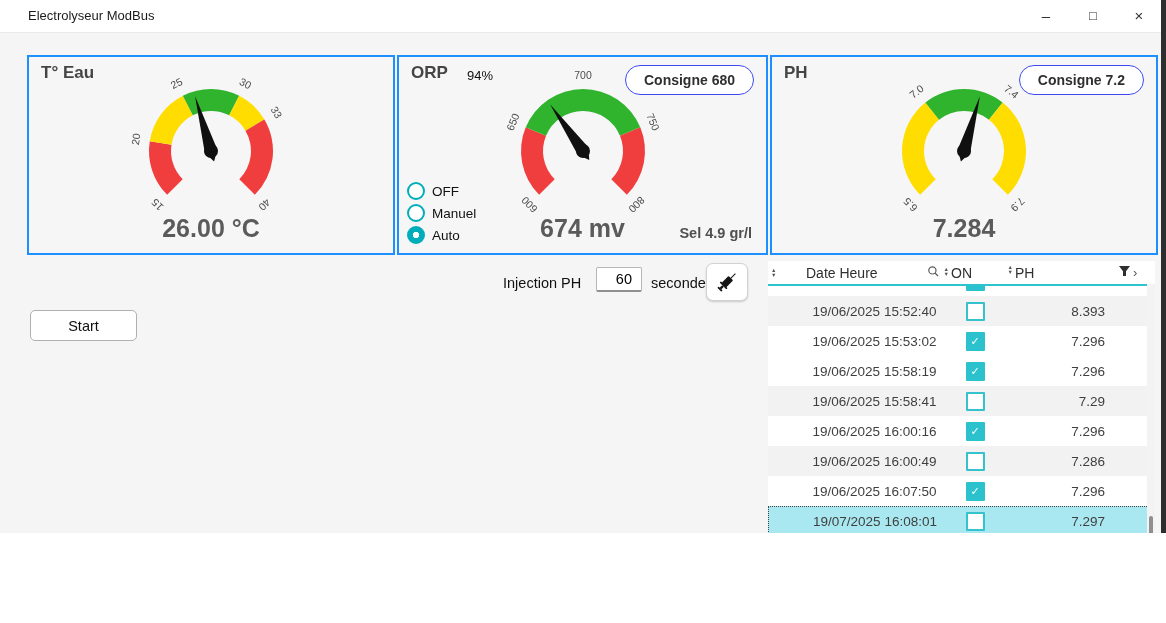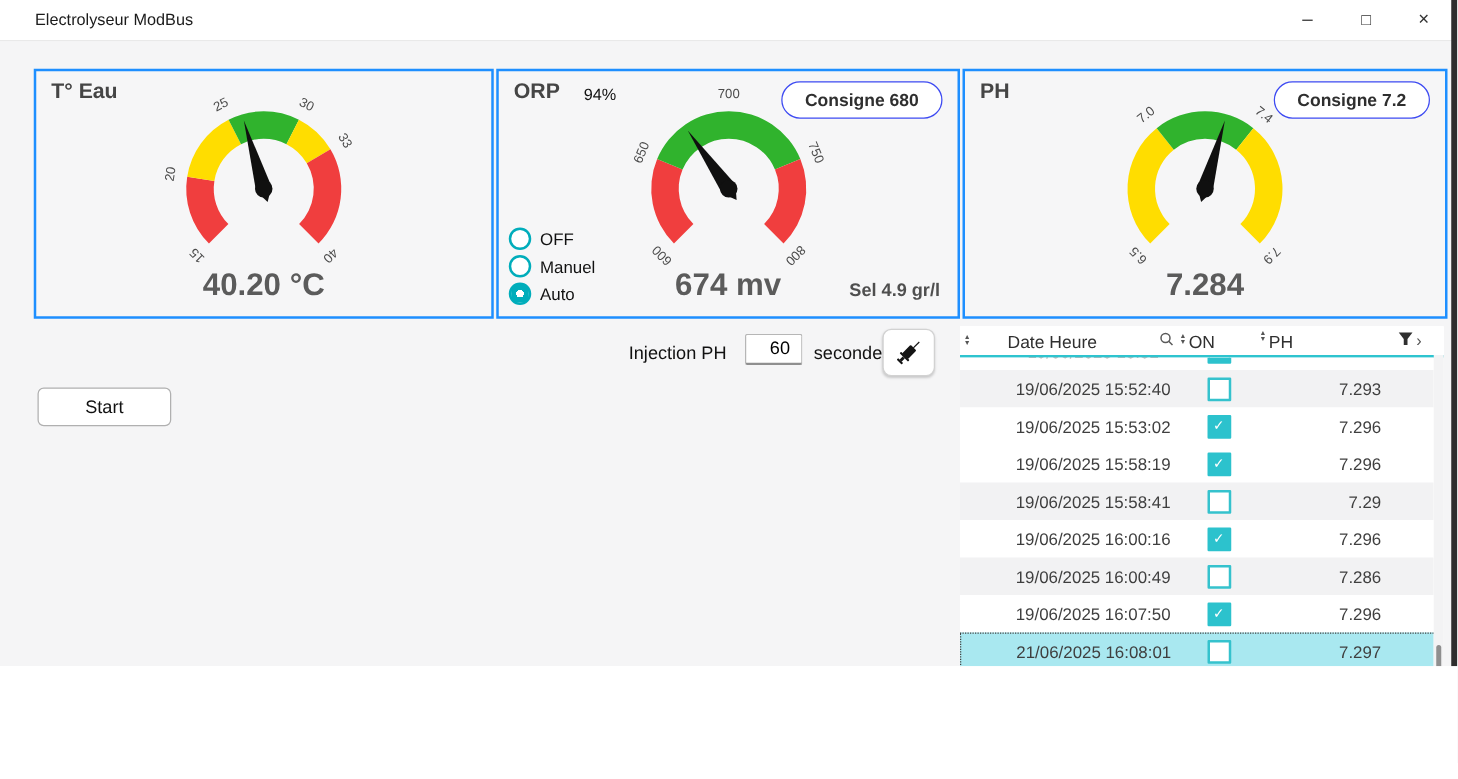--- a/index.html
+++ b/index.html
@@ -82,21 +82,21 @@
         <path d="M168.37 50.44 A62 62 0 0 1 158.84 125.84 L143.28 110.28 A40 40 0 0 0 149.43 61.64 Z" fill="#F03E3E"></path>
         <text x="61.96699141100893" y="135.03300858899107" transform="rotate(-135.0 62.0 135.0)" class="tick" text-anchor="middle" dominant-baseline="middle">15</text>
         <text x="40.92337445536468" y="70.26741512198268" transform="rotate(-81.0 40.9 70.3)" class="tick" text-anchor="middle" dominant-baseline="middle">20</text>
         <text x="80.950712519534" y="15.174510685872406" transform="rotate(-27.0 81.0 15.2)" class="tick" text-anchor="middle" dominant-baseline="middle">25</text>
         <text x="149.049287480466" y="15.17451068587242" transform="rotate(27.0 149.0 15.2)" class="tick" text-anchor="middle" dominant-baseline="middle">30</text>
         <text x="179.55565202529579" y="43.82189381872216" transform="rotate(59.4 179.6 43.8)" class="tick" text-anchor="middle" dominant-baseline="middle">33</text>
         <text x="168.03300858899107" y="135.03300858899107" transform="rotate(135.0 168.0 135.0)" class="tick" text-anchor="middle" dominant-baseline="middle">40</text>
         <path d="M99.1 27.3 L108.8 83.8 L118.1 92.6 L121.2 80.2 Z" fill="#101010"></path>
         <circle cx="115" cy="82" r="7" fill="#101010"></circle>
       </svg>
-    <div class="gauge-value">40.20 °C</div>
+    <div class="gauge-value">26.00 °C</div>
   </div>
 
   <div class="panel" style="left:397px;width:371px;">
     <div class="panel-title">ORP</div>
     <span class="badge">94%</span>
     <button class="consigne">Consigne 680</button>
     <svg class="gauge-svg" viewBox="0 0 230 150">
         <path d="M71.16 125.84 A62 62 0 0 1 57.72 58.27 L78.04 66.69 A40 40 0 0 0 86.72 110.28 Z" fill="#F03E3E"></path>
         <path d="M57.72 58.27 A62 62 0 0 1 172.28 58.27 L151.96 66.69 A40 40 0 0 0 78.04 66.69 Z" fill="#30B32D"></path>
         <path d="M172.28 58.27 A62 62 0 0 1 158.84 125.84 L143.28 110.28 A40 40 0 0 0 151.96 66.69 Z" fill="#F03E3E"></path>
@@ -213,21 +213,21 @@
             <div class="cell ph"></div>
             <div class="cell x"></div>
           </div>
         </div>
         <div class="trow odd">
           <div class="cell ind"></div>
           <div class="cell date">19/06/2025 15:52:40</div>
           <div class="cell on">
             <span class="cb"></span>
           </div>
-          <div class="cell ph">7.293</div>
+          <div class="cell ph">8.393</div>
           <div class="cell x"></div>
         </div>
         <div class="trow">
           <div class="cell ind"></div>
           <div class="cell date">19/06/2025 15:53:02</div>
           <div class="cell on">
             <span class="cb checked">✓</span>
           </div>
           <div class="cell ph">7.296</div>
           <div class="cell x"></div>
@@ -272,21 +272,21 @@
           <div class="cell ind"></div>
           <div class="cell date">19/06/2025 16:07:50</div>
           <div class="cell on">
             <span class="cb checked">✓</span>
           </div>
           <div class="cell ph">7.296</div>
           <div class="cell x"></div>
         </div>
         <div class="trow odd selected">
           <div class="cell ind"></div>
-          <div class="cell date">21/06/2025 16:08:01</div>
+          <div class="cell date">19/07/2025 16:08:01</div>
           <div class="cell on">
             <span class="cb"></span>
           </div>
           <div class="cell ph">7.297</div>
           <div class="cell x"></div>
         </div>
       </div>
     <div class="sb-track">
         <div class="sb-thumb"></div>
       </div>

